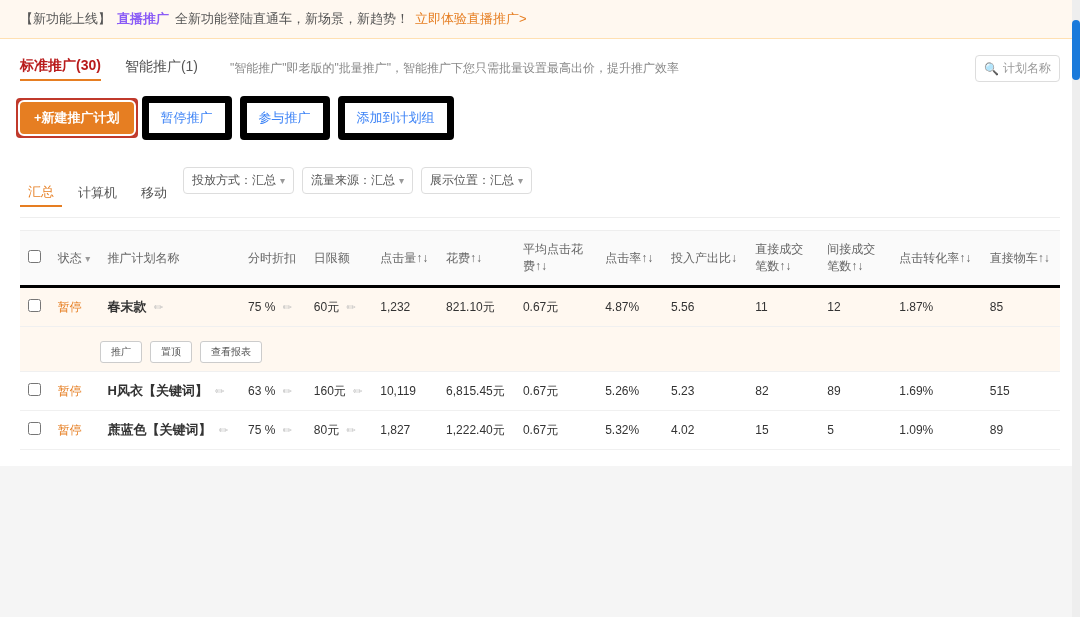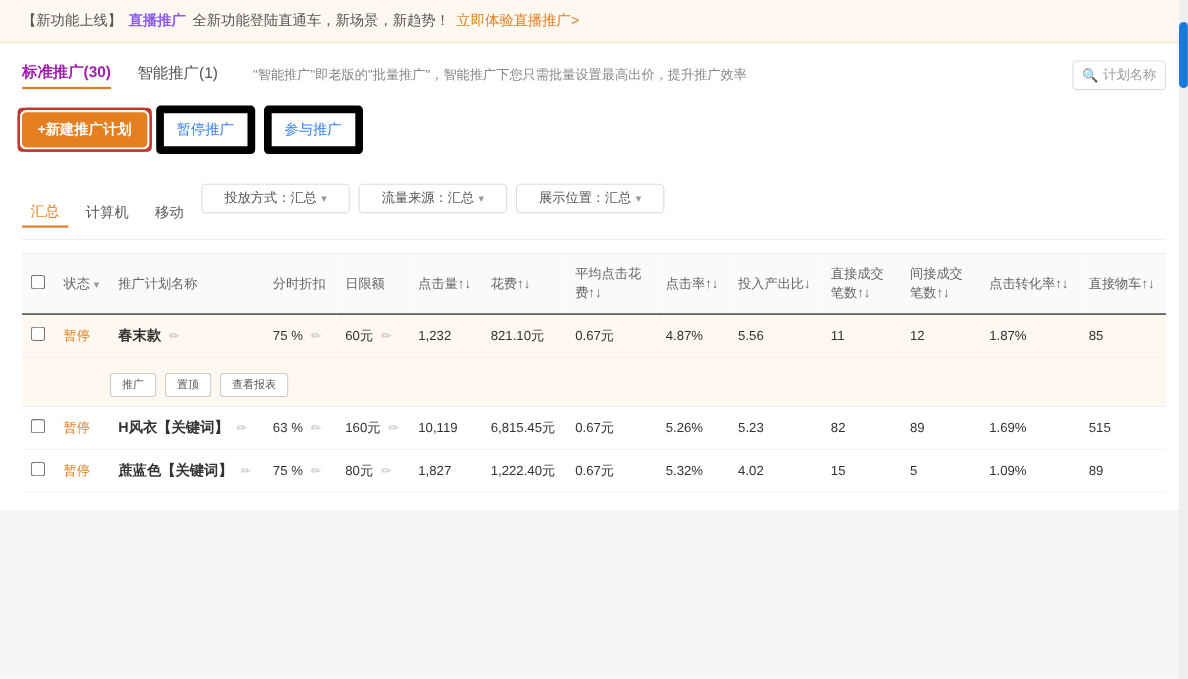--- a/index.html
+++ b/index.html
@@ -30,21 +30,21 @@
       gap: 24px;
       margin-bottom: 14px;
     }
     .tab-item {
       font-size: 14px;
       color: #555;
       cursor: pointer;
       padding-bottom: 4px;
     }
     .tab-item.active {
-      color: #a21caf;
+      color: #b91c1c;
       font-weight: bold;
       border-bottom: 2px solid #e67e22;
     }
     .tab-desc {
       font-size: 12px;
       color: #888;
       margin-left: 8px;
     }
     .search-box {
       margin-left: auto;
@@ -104,42 +104,42 @@
     }
     .filter-tab.active {
       color: #e67e22;
       border-bottom: 2px solid #e67e22;
     }
     .filter-select {
       display: flex;
       align-items: center;
       border: 1px solid #ddd;
       border-radius: 4px;
-      padding: 4px 20px;
+      padding: 4px 8px;
       font-size: 12px;
       color: #555;
       cursor: pointer;
       gap: 4px;
       background: #fff;
     }
     .chevron { font-size: 10px; color: #999; }
 
     .table-wrapper {
       width: 100%;
       overflow-x: auto;
     }
     table {
       width: 100%;
       border-collapse: collapse;
       font-size: 12px;
     }
     thead tr {
       background: #fafafa;
       border-top: 1px solid #eee;
-      border-bottom: 1px solid #000000;
+      border-bottom: 3px solid #000000;
     }
     thead th {
       padding: 10px 8px;
       text-align: left;
       color: #666;
       font-weight: normal;
       white-space: nowrap;
     }
     tbody tr { border-bottom: 1px solid #f0f0f0; }
     tbody td { padding: 10px 8px; vertical-align: middle; }
@@ -193,20 +193,21 @@
     </div>
   </div>
 
   <div class="action-bar">
     <div class="btn-primary-wrapper">
       <button class="btn-primary">+新建推广计划</button>
       <div class="red-box"></div>
     </div>
     <button class="btn-outline">暂停推广</button>
     <button class="btn-outline">参与推广</button>
+    <button class="btn-outline">添加到计划组</button>
   </div>
 
   <div class="filter-bar">
     <span class="filter-tab active">汇总</span>
     <span class="filter-tab">计算机</span>
     <span class="filter-tab">移动</span>
     <div class="filter-select">
       <span>投放方式：汇总</span>
       <span class="chevron">▾</span>
     </div>

